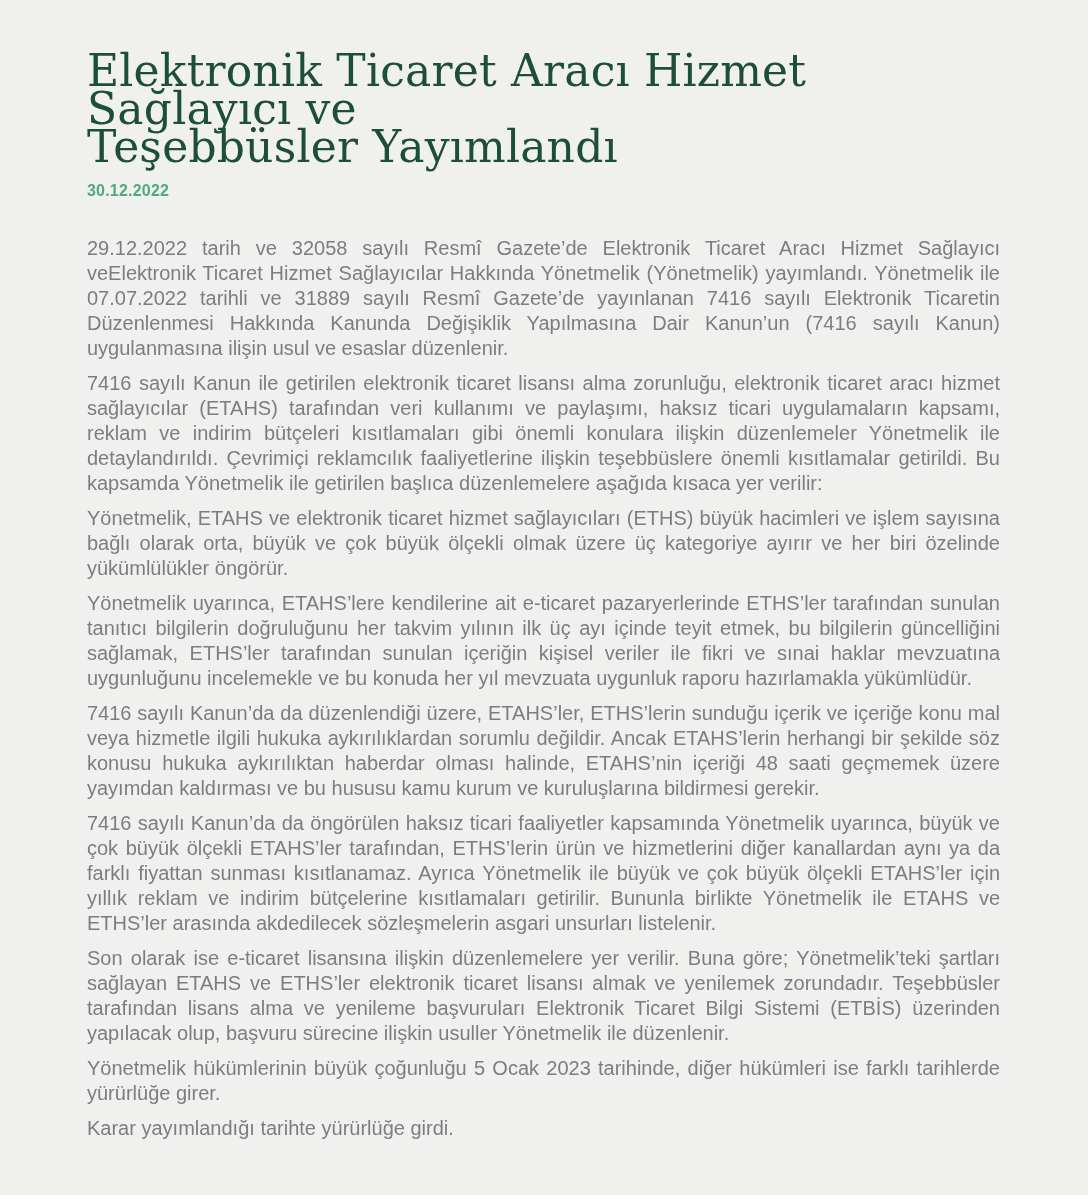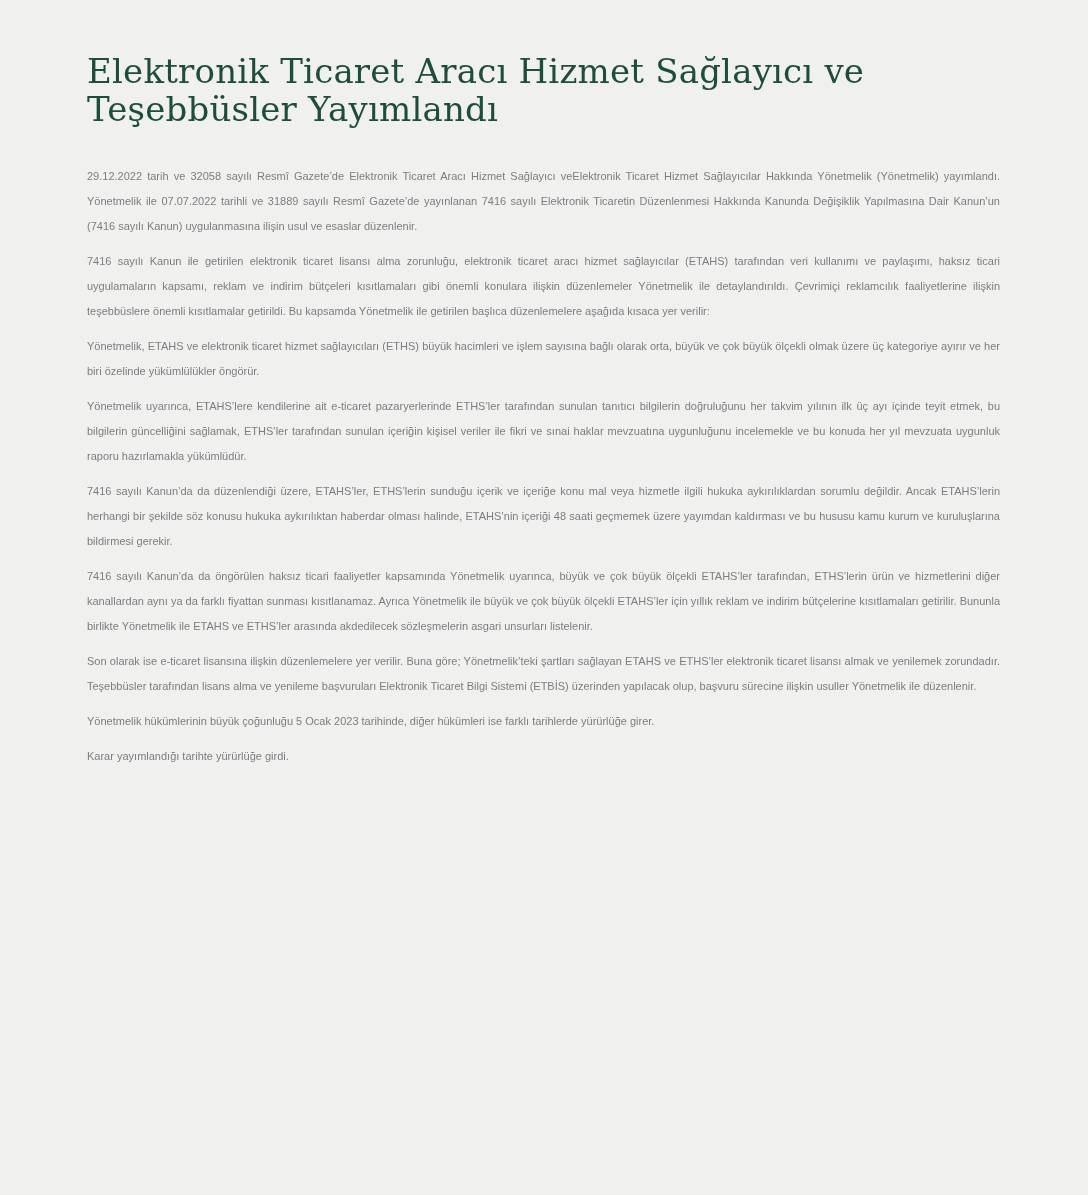--- a/index.html
+++ b/index.html
@@ -13,60 +13,61 @@
   .page {
     width: 1088px;
     min-height: 1195px;
     background: #f0f1ee;
     padding: 52px 88px 40px 87px;
   }
 
   .article-title {
     font-family: "DejaVu Serif", serif;
     font-weight: 400;
-    font-size: 34px;
+    font-size: 44px;
     line-height: 38px;
     color: #1d4e3a;
     letter-spacing: 0.2px;
   }
 
   .title-line { display: block; }
 
   .publish-date {
     margin-top: 16px;
     font-size: 16px;
     font-weight: 700;
     letter-spacing: 0.2px;
     color: #4faa7b;
   }
 
   .article-body {
     margin-top: 36px;
   }
 
   .article-body p {
-    font-size: 11px;
+    font-size: 20px;
     line-height: 25px;
     color: #7b7d80;
     text-align: justify;
     margin: 0 0 10px 0;
   }
 
   .article-body p:last-child { margin-bottom: 16px; }
 </style>
 </head>
 <body>
 
 <div class="page">
 
   <h1 class="article-title">
     <span class="title-line">Elektronik Ticaret Aracı Hizmet Sağlayıcı ve</span>
     <span class="title-line">Teşebbüsler Yayımlandı</span>
   </h1>
 
+  <div class="publish-date">30.12.2022</div>
 
   <div class="article-body">
     <p>29.12.2022 tarih ve 32058 sayılı Resmî Gazete’de Elektronik Ticaret Aracı Hizmet Sağlayıcı veElektronik Ticaret Hizmet Sağlayıcılar Hakkında Yönetmelik (Yönetmelik) yayımlandı. Yönetmelik ile 07.07.2022 tarihli ve 31889 sayılı Resmî Gazete’de yayınlanan 7416 sayılı Elektronik Ticaretin Düzenlenmesi Hakkında Kanunda Değişiklik Yapılmasına Dair Kanun’un (7416 sayılı Kanun) uygulanmasına ilişin usul ve esaslar düzenlenir.</p>
     <p>7416 sayılı Kanun ile getirilen elektronik ticaret lisansı alma zorunluğu, elektronik ticaret aracı hizmet sağlayıcılar (ETAHS) tarafından veri kullanımı ve paylaşımı, haksız ticari uygulamaların kapsamı, reklam ve indirim bütçeleri kısıtlamaları gibi önemli konulara ilişkin düzenlemeler Yönetmelik ile detaylandırıldı. Çevrimiçi reklamcılık faaliyetlerine ilişkin teşebbüslere önemli kısıtlamalar getirildi. Bu kapsamda Yönetmelik ile getirilen başlıca düzenlemelere aşağıda kısaca yer verilir:</p>
     <p>Yönetmelik, ETAHS ve elektronik ticaret hizmet sağlayıcıları (ETHS) büyük hacimleri ve işlem sayısına bağlı olarak orta, büyük ve çok büyük ölçekli olmak üzere üç kategoriye ayırır ve her biri özelinde yükümlülükler öngörür.</p>
     <p>Yönetmelik uyarınca, ETAHS’lere kendilerine ait e-ticaret pazaryerlerinde ETHS’ler tarafından sunulan tanıtıcı bilgilerin doğruluğunu her takvim yılının ilk üç ayı içinde teyit etmek, bu bilgilerin güncelliğini sağlamak, ETHS’ler tarafından sunulan içeriğin kişisel veriler ile fikri ve sınai haklar mevzuatına uygunluğunu incelemekle ve bu konuda her yıl mevzuata uygunluk raporu hazırlamakla yükümlüdür.</p>
     <p>7416 sayılı Kanun’da da düzenlendiği üzere, ETAHS’ler, ETHS’lerin sunduğu içerik ve içeriğe konu mal veya hizmetle ilgili hukuka aykırılıklardan sorumlu değildir. Ancak ETAHS’lerin herhangi bir şekilde söz konusu hukuka aykırılıktan haberdar olması halinde, ETAHS’nin içeriği 48 saati geçmemek üzere yayımdan kaldırması ve bu hususu kamu kurum ve kuruluşlarına bildirmesi gerekir.</p>
     <p>7416 sayılı Kanun’da da öngörülen haksız ticari faaliyetler kapsamında Yönetmelik uyarınca, büyük ve çok büyük ölçekli ETAHS’ler tarafından, ETHS’lerin ürün ve hizmetlerini diğer kanallardan aynı ya da farklı fiyattan sunması kısıtlanamaz. Ayrıca Yönetmelik ile büyük ve çok büyük ölçekli ETAHS’ler için yıllık reklam ve indirim bütçelerine kısıtlamaları getirilir. Bununla birlikte Yönetmelik ile ETAHS ve ETHS’ler arasında akdedilecek sözleşmelerin asgari unsurları listelenir.</p>
     <p>Son olarak ise e-ticaret lisansına ilişkin düzenlemelere yer verilir. Buna göre; Yönetmelik’teki şartları sağlayan ETAHS ve ETHS’ler elektronik ticaret lisansı almak ve yenilemek zorundadır. Teşebbüsler tarafından lisans alma ve yenileme başvuruları Elektronik Ticaret Bilgi Sistemi (ETBİS) üzerinden yapılacak olup, başvuru sürecine ilişkin usuller Yönetmelik ile düzenlenir.</p>
     <p>Yönetmelik hükümlerinin büyük çoğunluğu 5 Ocak 2023 tarihinde, diğer hükümleri ise farklı tarihlerde yürürlüğe girer.</p>

